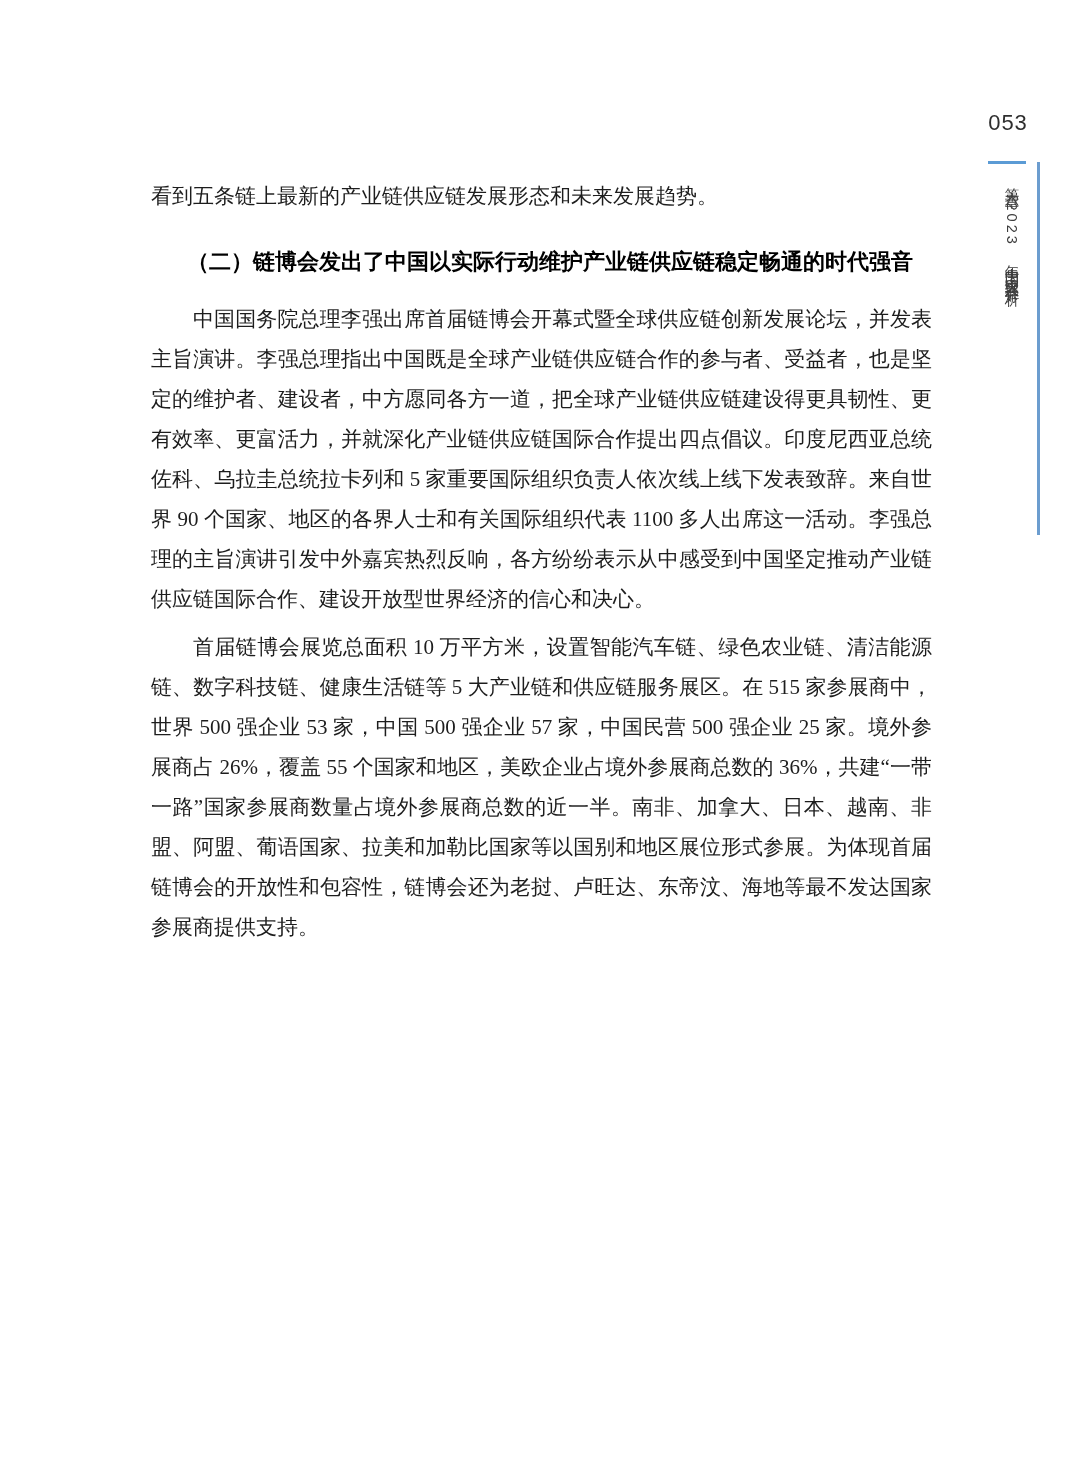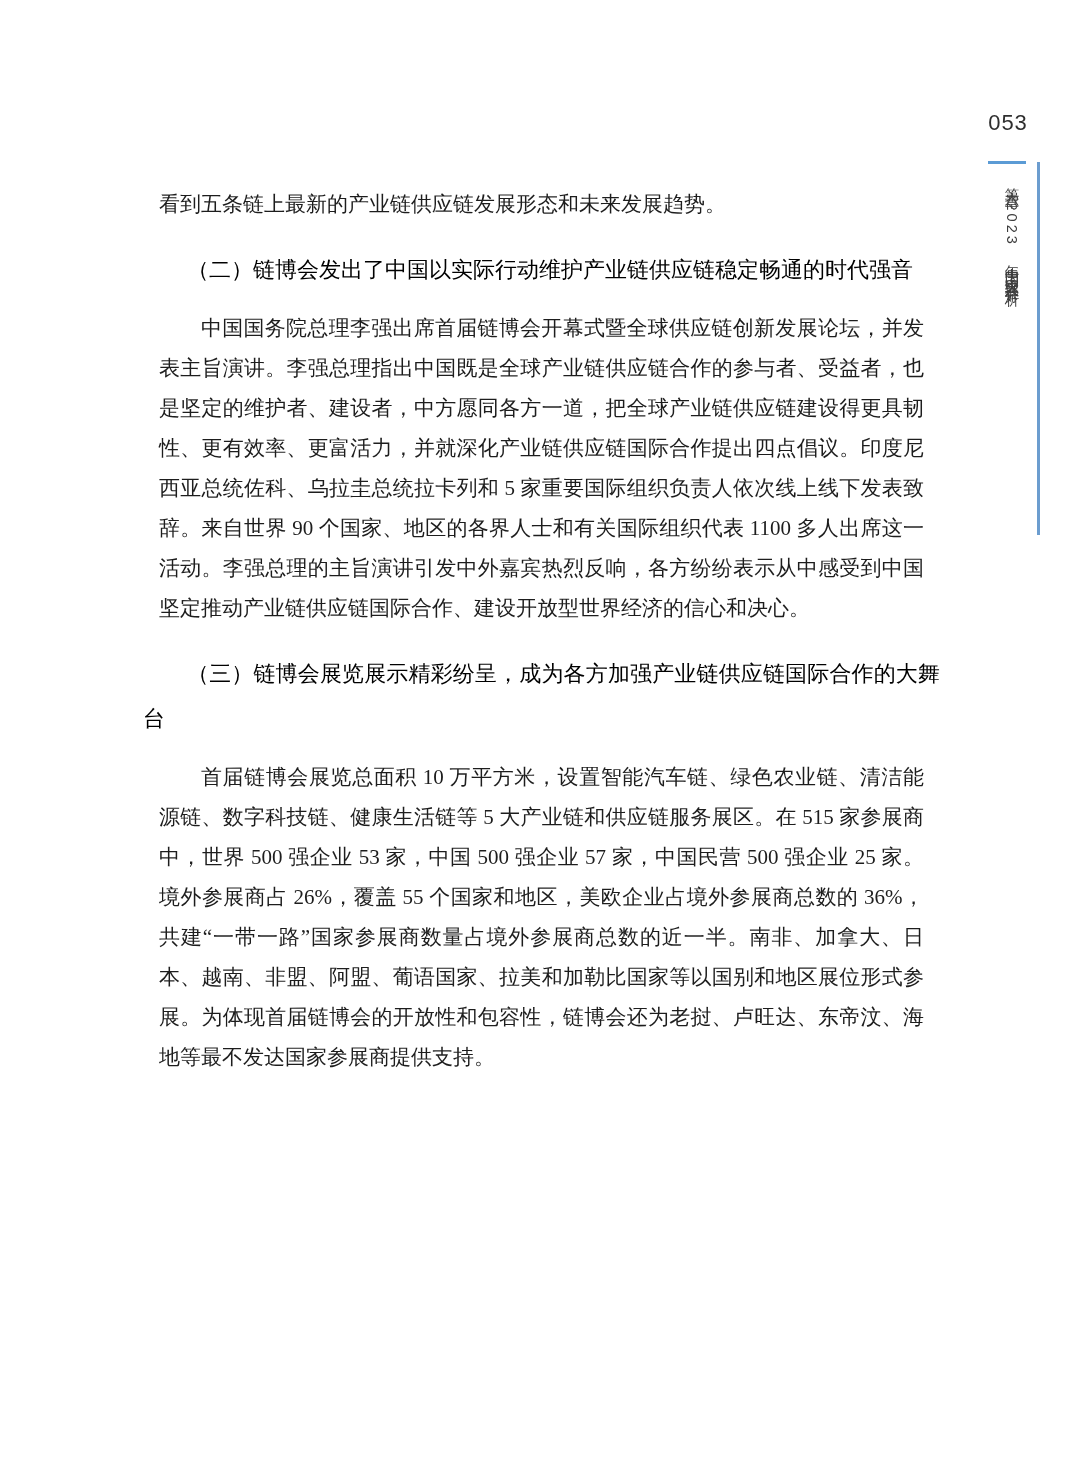--- a/index.html
+++ b/index.html
@@ -54,35 +54,35 @@
     height: 373px;
   }
   
   .content {
     position: absolute;
     left: 143px;
     top: 168px;
     width: 797px;
   }
   .body-text {
-    margin: 16px;
+    margin: 8px;
     font-size: 21px;
     line-height: 40px;
     color: #1d1d1d;
     text-align: justify;
     text-justify: inter-ideograph;
     text-indent: 2em;
   }
   .body-text.no-indent {
     text-indent: 0;
   }
   .section-heading {
     margin: 23px 0 15px 0;
     font-family: "Liberation Sans", "DejaVu Sans", sans-serif;
-    font-weight: normal;
+    font-weight: bold;
     font-size: 22px;
     line-height: 45px;
     color: #000000;
     text-align: justify;
     text-indent: 2em;
   }
 </style>
 </head>
 <body>
 
@@ -98,19 +98,18 @@
 
   <main class="content">
 
     <p class="body-text no-indent">看到五条链上最新的产业链供应链发展形态和未来发展趋势。</p>
 
     <h2 class="section-heading">（二）链博会发出了中国以实际行动维护产业链供应链稳定畅通的时代强音</h2>
 
     <p class="body-text">中国国务院总理李强出席首届链博会开幕式暨全球供应链创新发展论坛，并发表主旨演讲。李强总理指出中国既是全球产业链供应链合作的参与者、受益者，也是坚定的维护者、建设者，中方愿同各方一道，把全球产业链供应链建设得更具韧性、更有效率、更富活力，并就深化产业链供应链国际合作提出四点倡议。印度尼西亚总统佐科、乌拉圭总统拉卡列和 5 家重要国际组织负责人依次线上线下发表致辞。来自世界 90 个国家、地区的各界人士和有关国际组织代表 1100 多人出席这一活动。李强总理的主旨演讲引发中外嘉宾热烈反响，各方纷纷表示从中感受到中国坚定推动产业链供应链国际合作、建设开放型世界经济的信心和决心。</p>
 
 
-    <h2 class="section-heading">（三）链博会展览展示精彩纷呈，成为各方加强产业链供应链国际合作的大舞台</h2>
 
     <p class="body-text">首届链博会展览总面积 10 万平方米，设置智能汽车链、绿色农业链、清洁能源链、数字科技链、健康生活链等 5 大产业链和供应链服务展区。在 515 家参展商中，世界 500 强企业 53 家，中国 500 强企业 57 家，中国民营 500 强企业 25 家。境外参展商占 26%，覆盖 55 个国家和地区，美欧企业占境外参展商总数的 36%，共建“一带一路”国家参展商数量占境外参展商总数的近一半。南非、加拿大、日本、越南、非盟、阿盟、葡语国家、拉美和加勒比国家等以国别和地区展位形式参展。为体现首届链博会的开放性和包容性，链博会还为老挝、卢旺达、东帝汶、海地等最不发达国家参展商提供支持。</p>
 
 
   </main>
 </div>
 
 </body></html>

